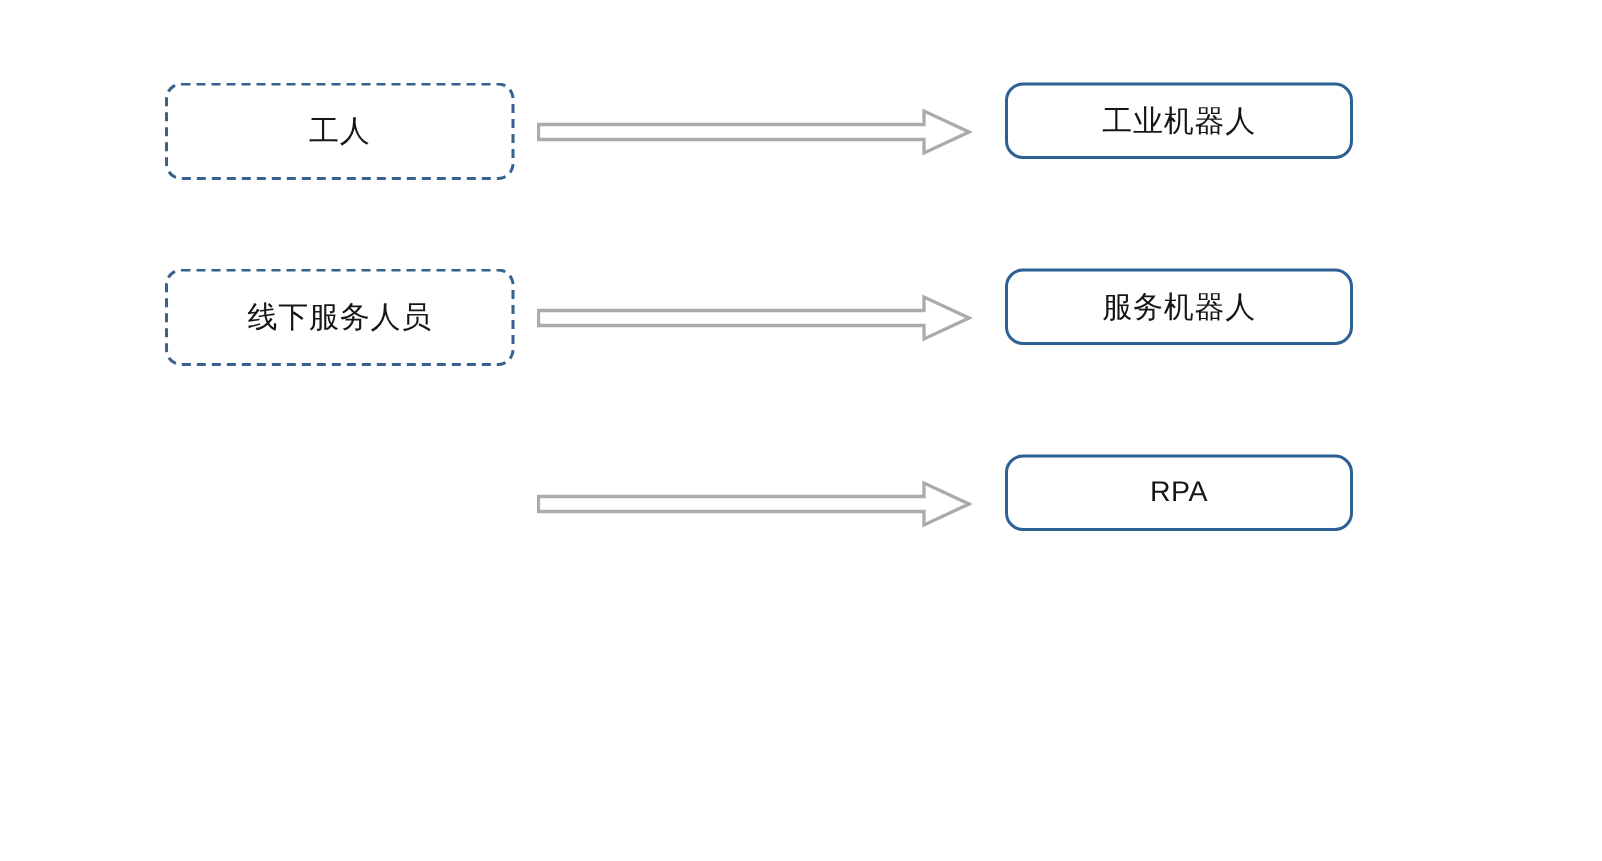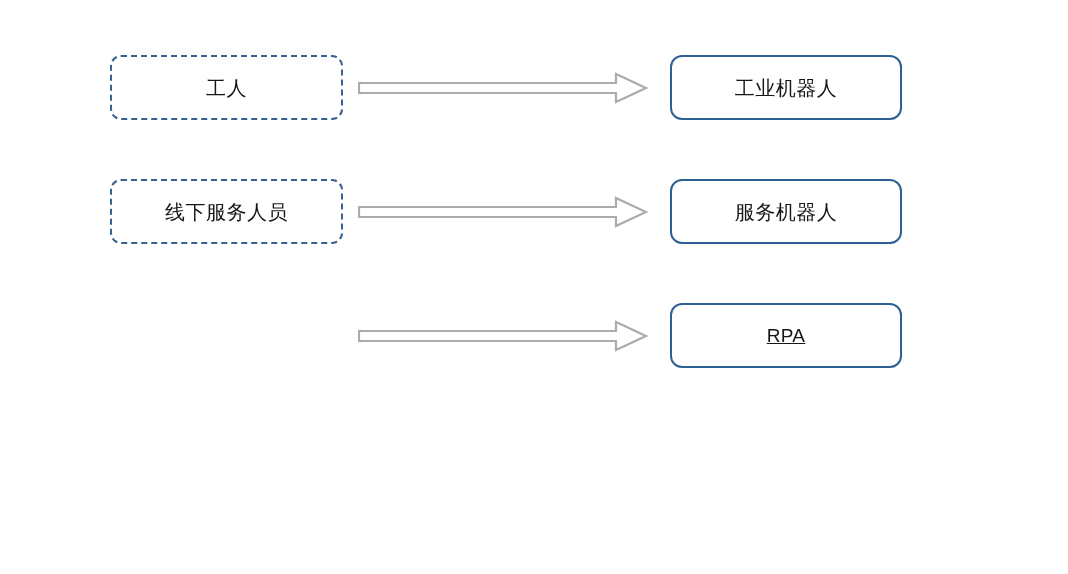--- a/index.html
+++ b/index.html
@@ -55,42 +55,41 @@
   .src-box.two-line .label {
     line-height: 27px;
   }
 
   
   .dst-box {
     position: absolute;
     left: 670px;
     top: 0;
     width: 232px;
-    height: 65px;
+    height: 51px;
     box-sizing: border-box;
     border: 2px solid #2E6193;
     border-radius: 12px;
     display: flex;
     align-items: center;
     justify-content: center;
     text-align: center;
     background: #ffffff;
   }
   .dst-box .label {
     font-size: 20px;
     line-height: 26px;
     color: #161616;
     letter-spacing: 0.5px;
     padding: 0 6px;
   }
   .dst-box .label.latin {
     font-family: "Liberation Sans", "DejaVu Sans", sans-serif;
     font-size: 19px;
     letter-spacing: 0.3px;
-    text-decoration: underline;
   }
 
   
   .arrow {
     position: absolute;
     left: 358px;
     top: 17px;
     width: 290px;
     height: 32px;
   }

